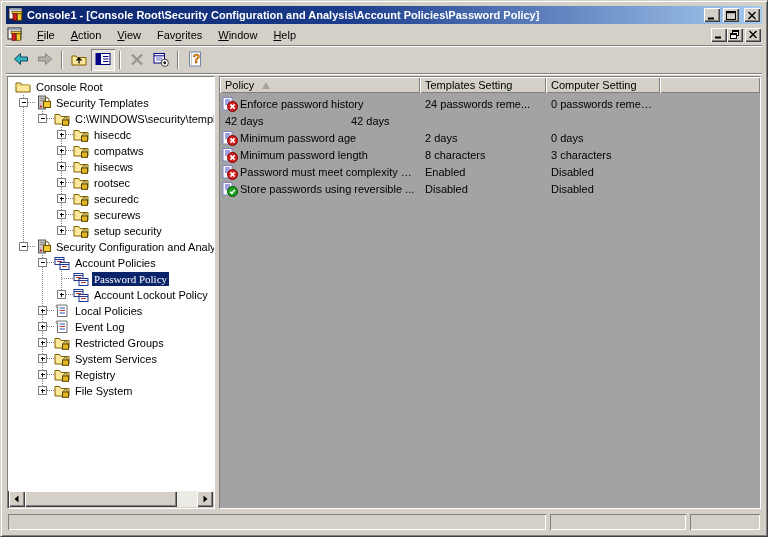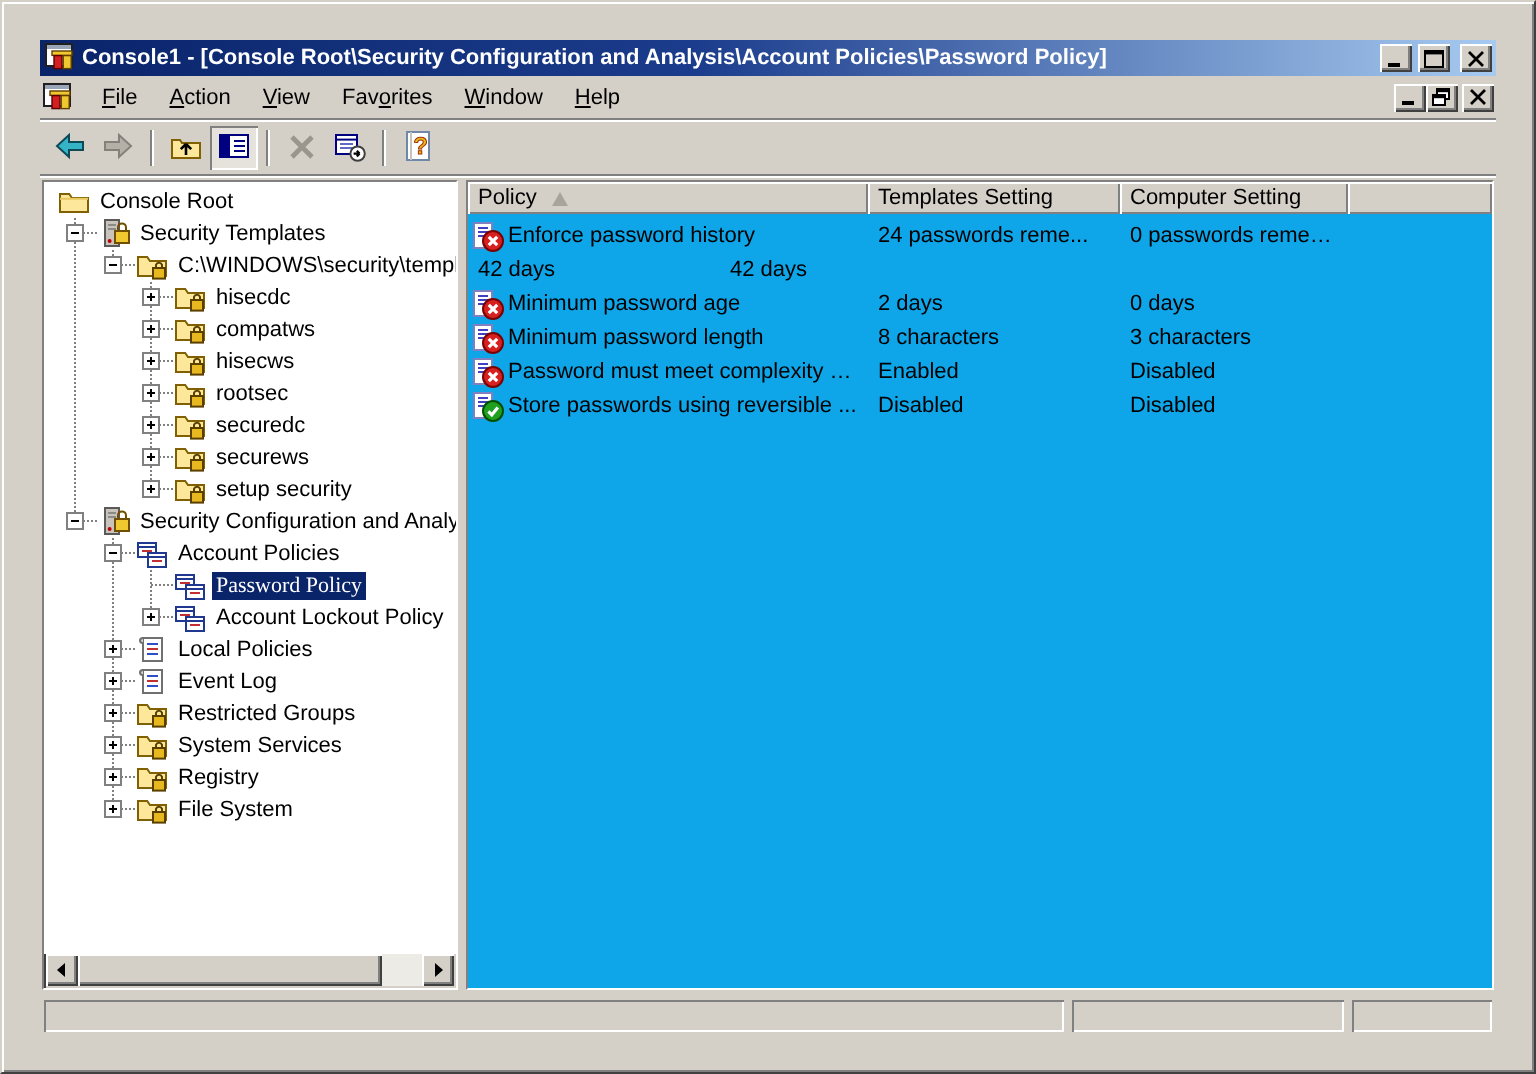--- a/index.html
+++ b/index.html
@@ -2,21 +2,21 @@
 <html><head>
 <meta charset="utf-8">
 <style>
   * { box-sizing: border-box; }
   html,body { margin:0; padding:0; background:#000; }
   body { width:768px; height:537px; overflow:hidden; }
   .window {
     width:768px; height:537px; background:#D4D0C8;
     border:1px solid; border-color:#D4D0C8 #404040 #404040 #D4D0C8;
     box-shadow: inset 1px 1px 0 #FFFFFF, inset -1px -1px 0 #808080;
-    padding:18px; display:flex; flex-direction:column;
+    padding:4px; display:flex; flex-direction:column;
     font-family:"Liberation Sans", sans-serif; font-size:11px; color:#000;justify-content:space-between;
   }
   
   .titlebar {
     height:18px; flex:none; display:flex; align-items:center; gap:3px;
     background:linear-gradient(to right,#0A246A 0%,#1B3C8C 45%,#A6CAF0 100%);
     padding:0 2px; margin:1px 1px 0 1px;
   }
   .titlebar .ticon16 { width:16px; height:16px; flex:none; }
   .title-text { flex:1; color:#fff; font-weight:bold; white-space:nowrap; overflow:hidden; }
@@ -66,21 +66,21 @@
   .list-panel { flex:1; min-width:0; display:flex; flex-direction:column; background:#fff; }
   .list-header { height:16px; flex:none; display:flex; background:#D4D0C8; }
   .hcell { box-shadow: inset 1px 1px 0 #FFFFFF, inset -1px -1px 0 #808080;
            padding:1px 5px; display:flex; align-items:center; white-space:nowrap; overflow:hidden; }
   .col-policy { width:200px; flex:none; }
   .col-db     { width:126px; flex:none; }
   .col-comp   { width:114px; flex:none; }
   .col-fill   { flex:1; }
   .sort-asc { width:0; height:0; border-left:4px solid transparent; border-right:4px solid transparent;
               border-bottom:7px solid #A8A49C; margin-left:8px; }
-  .list-rows { flex:1; background:#0ea5e9; padding-top:2px; }
+  .list-rows { flex:1; background:#a3a3a3; padding-top:2px; }
   .lrow { height:17px; display:flex; align-items:center; }
   .lcell { padding:0 5px; white-space:nowrap; overflow:hidden; text-overflow:ellipsis; }
   .lcell.first { display:flex; align-items:center; padding-left:2px; }
   .licon { width:16px; height:16px; flex:none; margin-right:2px; }
   .licon svg { display:block; }
   
   .statusbar { height:22px; flex:none; display:flex; align-items:center; gap:4px; padding:3px 3px 2px 3px; }
   .spanel { height:16px; box-shadow: inset 1px 1px 0 #808080, inset -1px -1px 0 #FFFFFF; }
   .s1 { flex:1; } .s2 { width:136px; flex:none; } .s3 { width:70px; flex:none; }
 </style>

